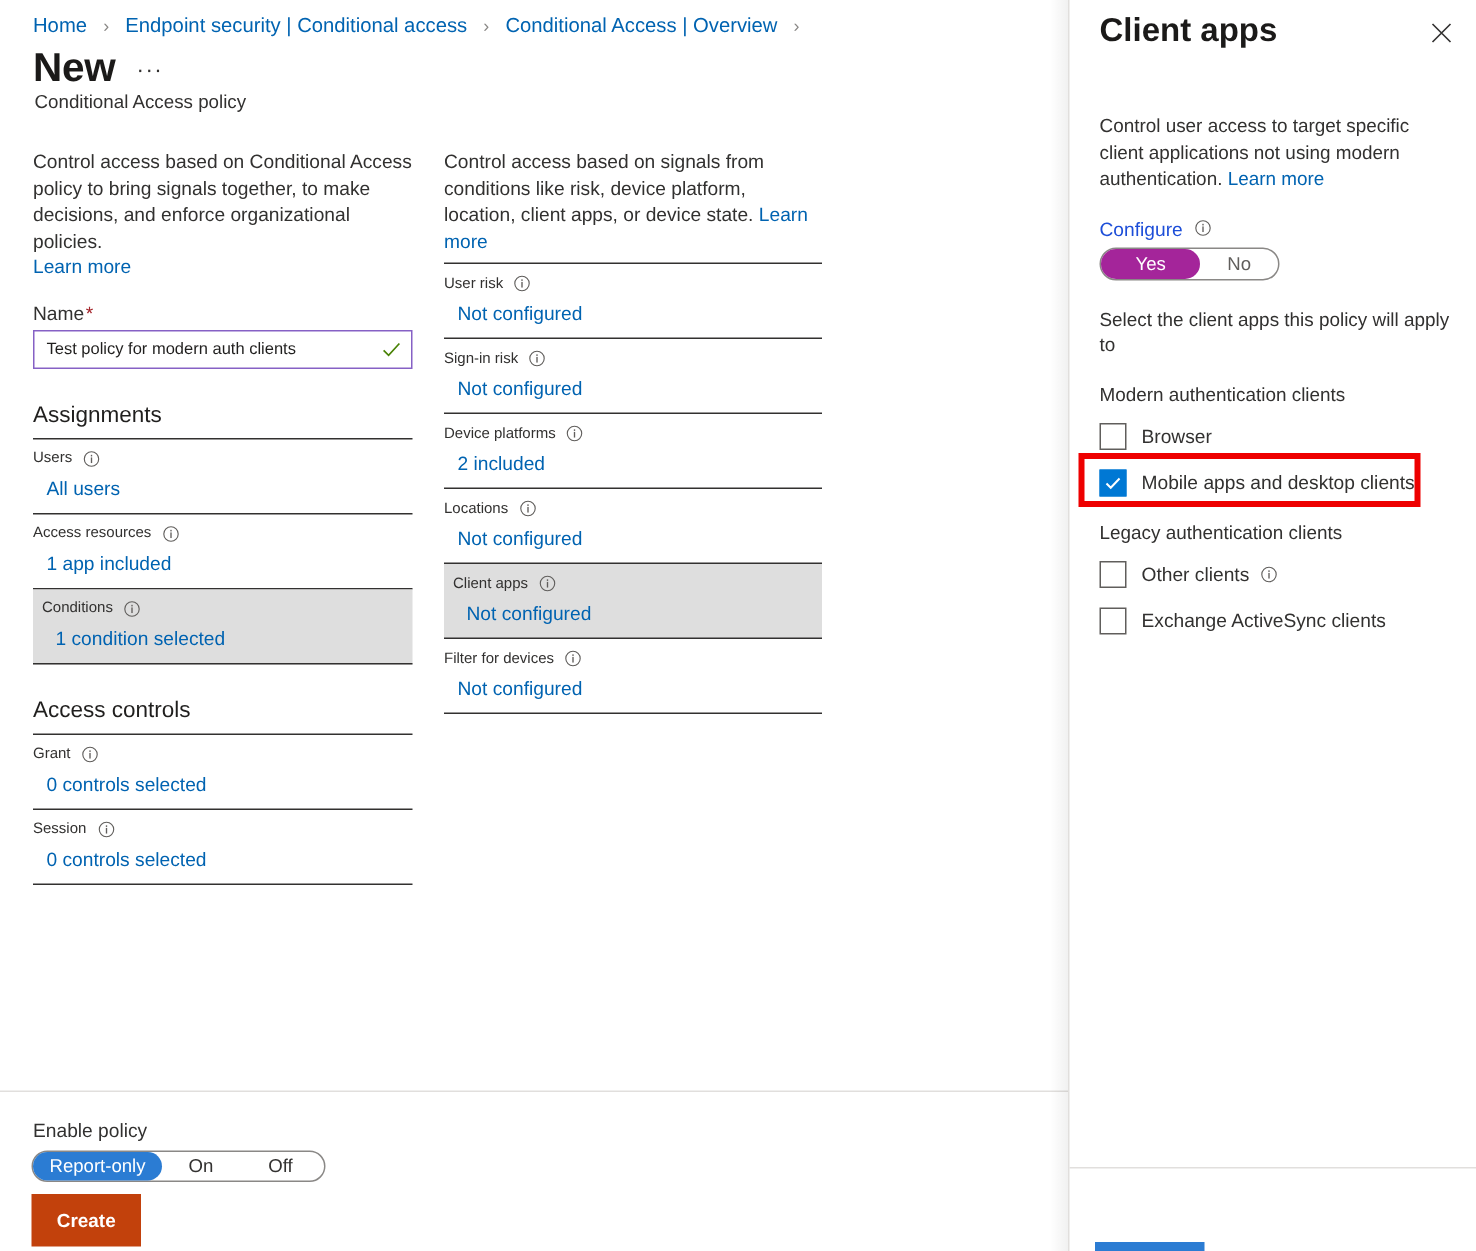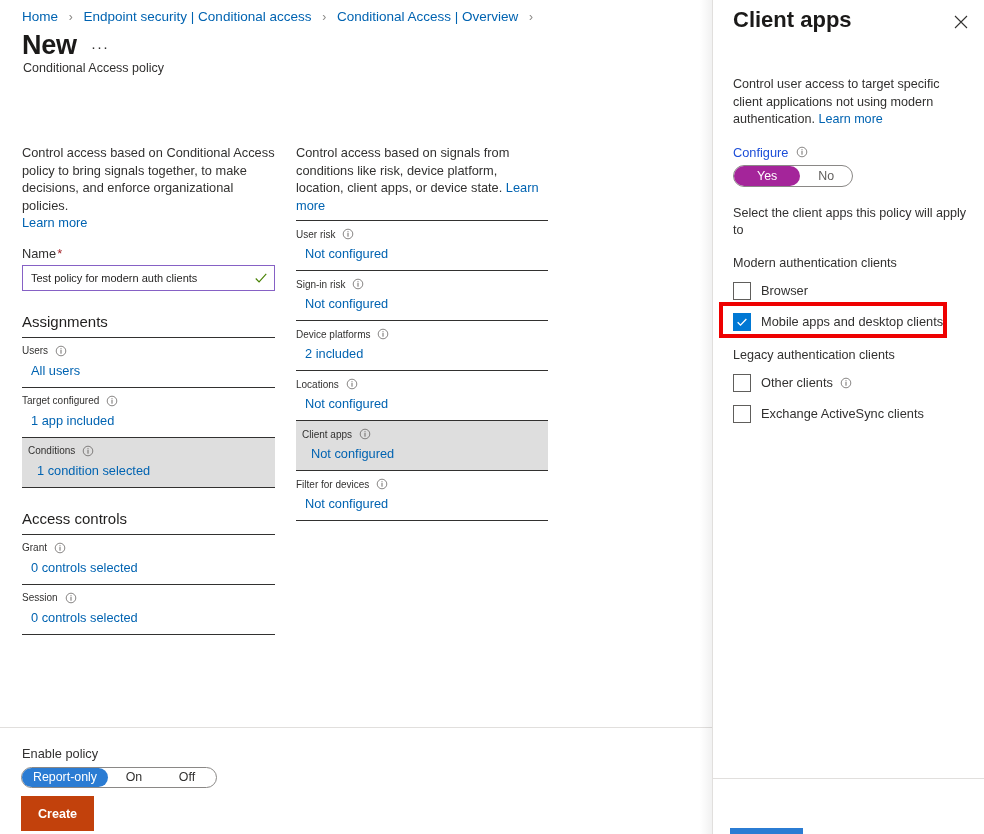--- a/index.html
+++ b/index.html
@@ -53,21 +53,20 @@
   .col-left {
     position: absolute; left: 22px; top: 99px; width: 253px;
   }
   .col-mid {
     position: absolute; left: 296px; top: 99px; width: 252px;
   }
 
   .blurb {
     font-size: 12.8px; line-height: 17.5px; color: #323130;
     margin-bottom: 6px;
-    margin-top: 45px;
   }
   .link { color: #0063b1; text-decoration: none; cursor: pointer; }
 
   .field-label {
     font-size: 12.8px; color: #323130; margin-top: 14px; margin-bottom: 4px;
   }
   .req { color: #a4262c; margin-left: 1px; }
 
   .name-input {
     width: 253px; height: 26px;
@@ -285,21 +284,21 @@
               <svg class="info-ico" viewBox="0 0 16 16">
                 <circle cx="8" cy="8" r="6.4" fill="none" stroke="#605e5c" stroke-width="1"></circle>
                 <rect x="7.4" y="6.6" width="1.2" height="5" fill="#605e5c"></rect>
                 <rect x="7.4" y="4.3" width="1.2" height="1.4" fill="#605e5c"></rect>
               </svg>
             </div>
             <div class="row-value">All users</div>
           </div>
           <div class="row">
             <div class="row-title">
-              <span>Target configured</span>
+              <span>Access resources</span>
               <svg class="info-ico" viewBox="0 0 16 16">
                 <circle cx="8" cy="8" r="6.4" fill="none" stroke="#605e5c" stroke-width="1"></circle>
                 <rect x="7.4" y="6.6" width="1.2" height="5" fill="#605e5c"></rect>
                 <rect x="7.4" y="4.3" width="1.2" height="1.4" fill="#605e5c"></rect>
               </svg>
             </div>
             <div class="row-value">1 app included</div>
           </div>
           <div class="row selected">
             <div class="row-title">

